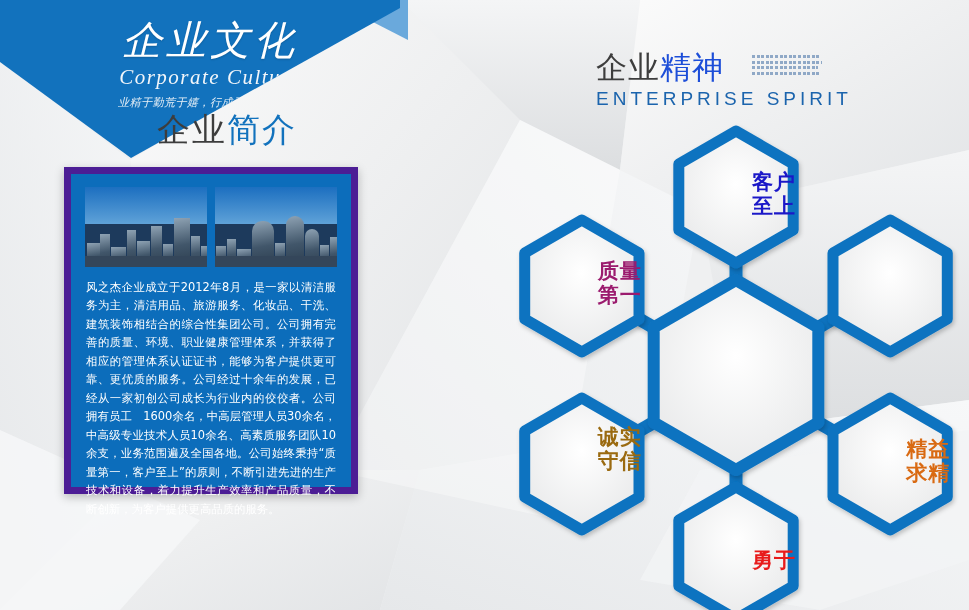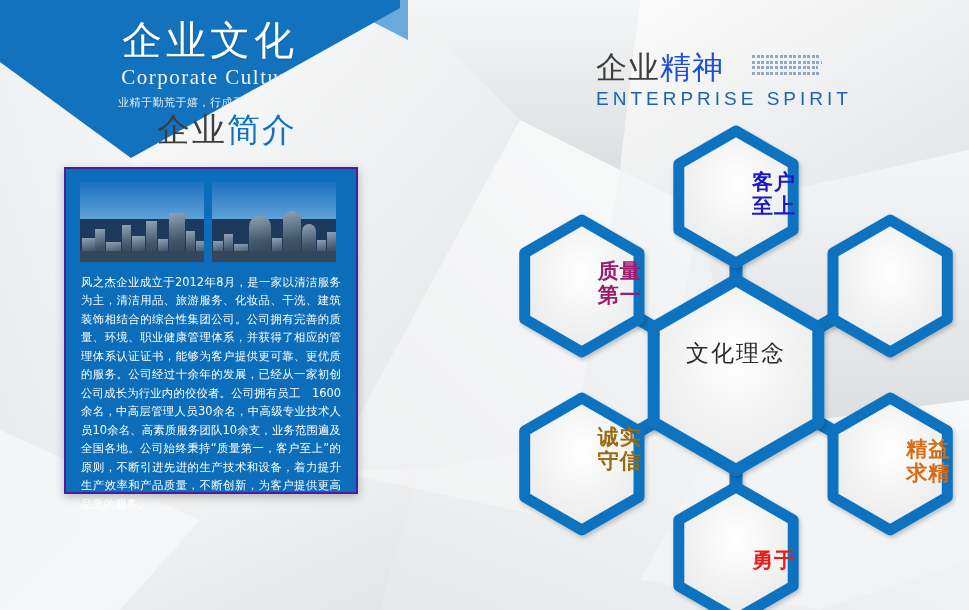--- a/index.html
+++ b/index.html
@@ -25,20 +25,21 @@
     width:400px; height:170px;
     background:#1272bd;
     -webkit-clip-path: polygon(0 0, 400px 0, 400px 8px, 131px 158px, 0 62px);
     clip-path: polygon(0 0, 400px 0, 400px 8px, 131px 158px, 0 62px);
     z-index:4;
   }
   .banner-inner {
     position:absolute; left:0; top:0; width:400px;
     text-align:center;
     padding-left:20px;
+    font-style:italic;
   }
   .banner-cn {
     color:#ffffff;
     font-family:"DejaVu Sans", sans-serif;
     font-size:40px;
     font-weight:400;
     letter-spacing:4px;
     line-height:1;
     margin-top:20px;
     text-shadow:0 1px 2px rgba(0,0,0,.18);
@@ -82,21 +83,21 @@
     white-space:nowrap;
   }
   .intro-heading .dark { color:#3d3d3d; }
   .intro-heading .blue { color:#1272bd; }
 
   
   .card {
     position:absolute; left:64px; top:167px;
     width:294px; height:327px;
     background:#0c6dbb;
-    border:2px solid #4c1d95;
+    border:7px solid #4c1d95;
     box-shadow:0 3px 9px rgba(0,0,0,.25);
     z-index:5;
   }
   .photos {
     display:flex;
     gap:8px;
     padding:13px 14px 0 14px;
   }
   .photo {
     width:124px; height:80px;
@@ -345,18 +346,17 @@
         </div>
         <div class="hex-label" style="color: rgb(154, 106, 16); left: 41.8475px; top: 316px; width: 120px;">
           <div>诚实</div>
           <div>守信</div>
         </div>
         <div class="hex-label" style="color: rgb(155, 27, 110); left: 41.8475px; top: 150px; width: 120px;">
           <div>质量</div>
           <div>第一</div>
         </div>
         <div class="center-label" style="left: 156px; top: 232px;">
-          <div class="center-cn">文化理念</div>
         </div>
       </div>
   </div>
 
 </div>
 
 </body></html>

